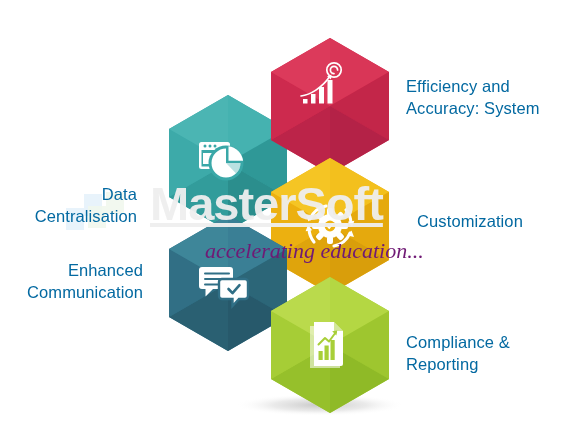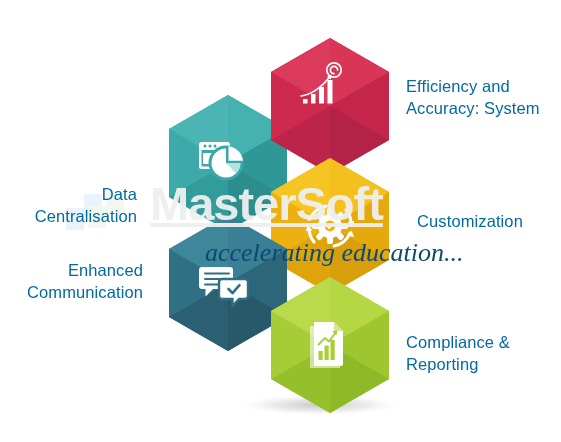--- a/index.html
+++ b/index.html
@@ -41,23 +41,23 @@
     color: #efefef;
     opacity: .95;
     white-space: nowrap;
     font-family: "Liberation Sans", sans-serif;
     text-decoration: underline;
   }
   .wm-tagline {
     position: absolute;
     left: 205px;
     top: 238px;
-    font-size: 26px;
+    font-size: 22px;
     font-style: italic;
-    color: #0c4a6e;
+    color: #701a75;
     white-space: nowrap;
     font-family: "Liberation Serif", serif;
   }
   .wm-logo {
     position: absolute;
     left: 58px;
     top: 186px;
     width: 76px;
     height: 64px;
   }

